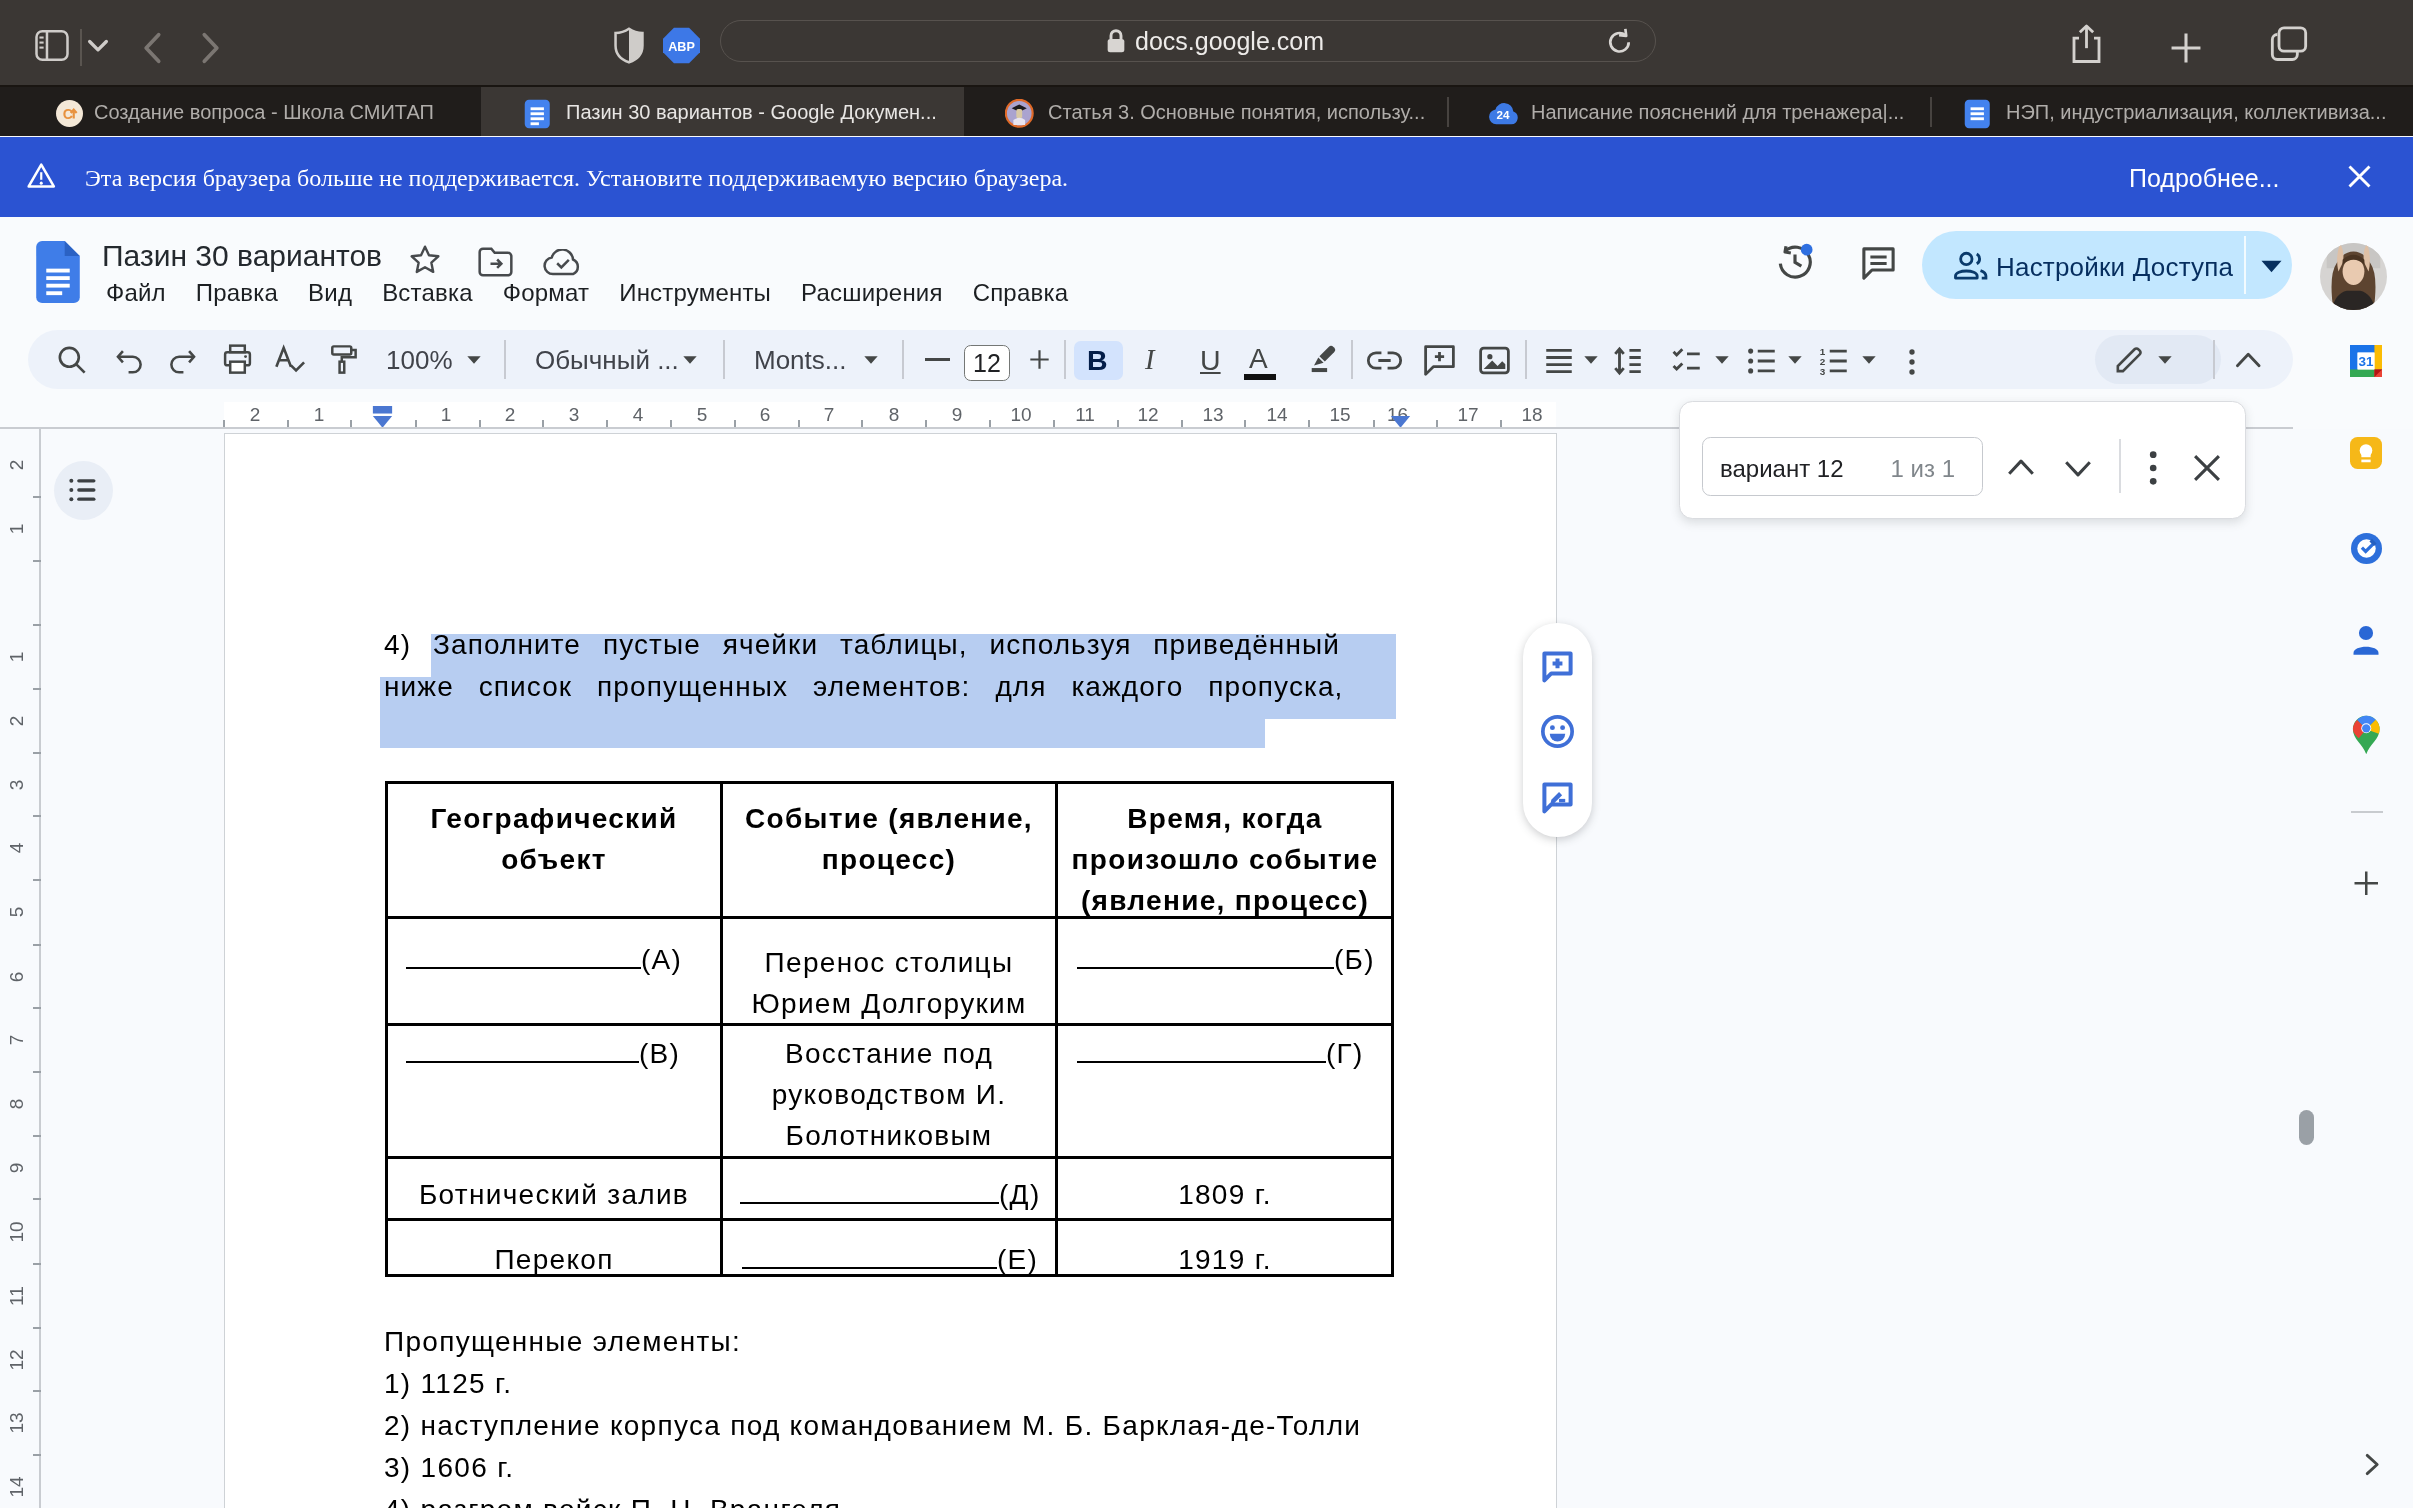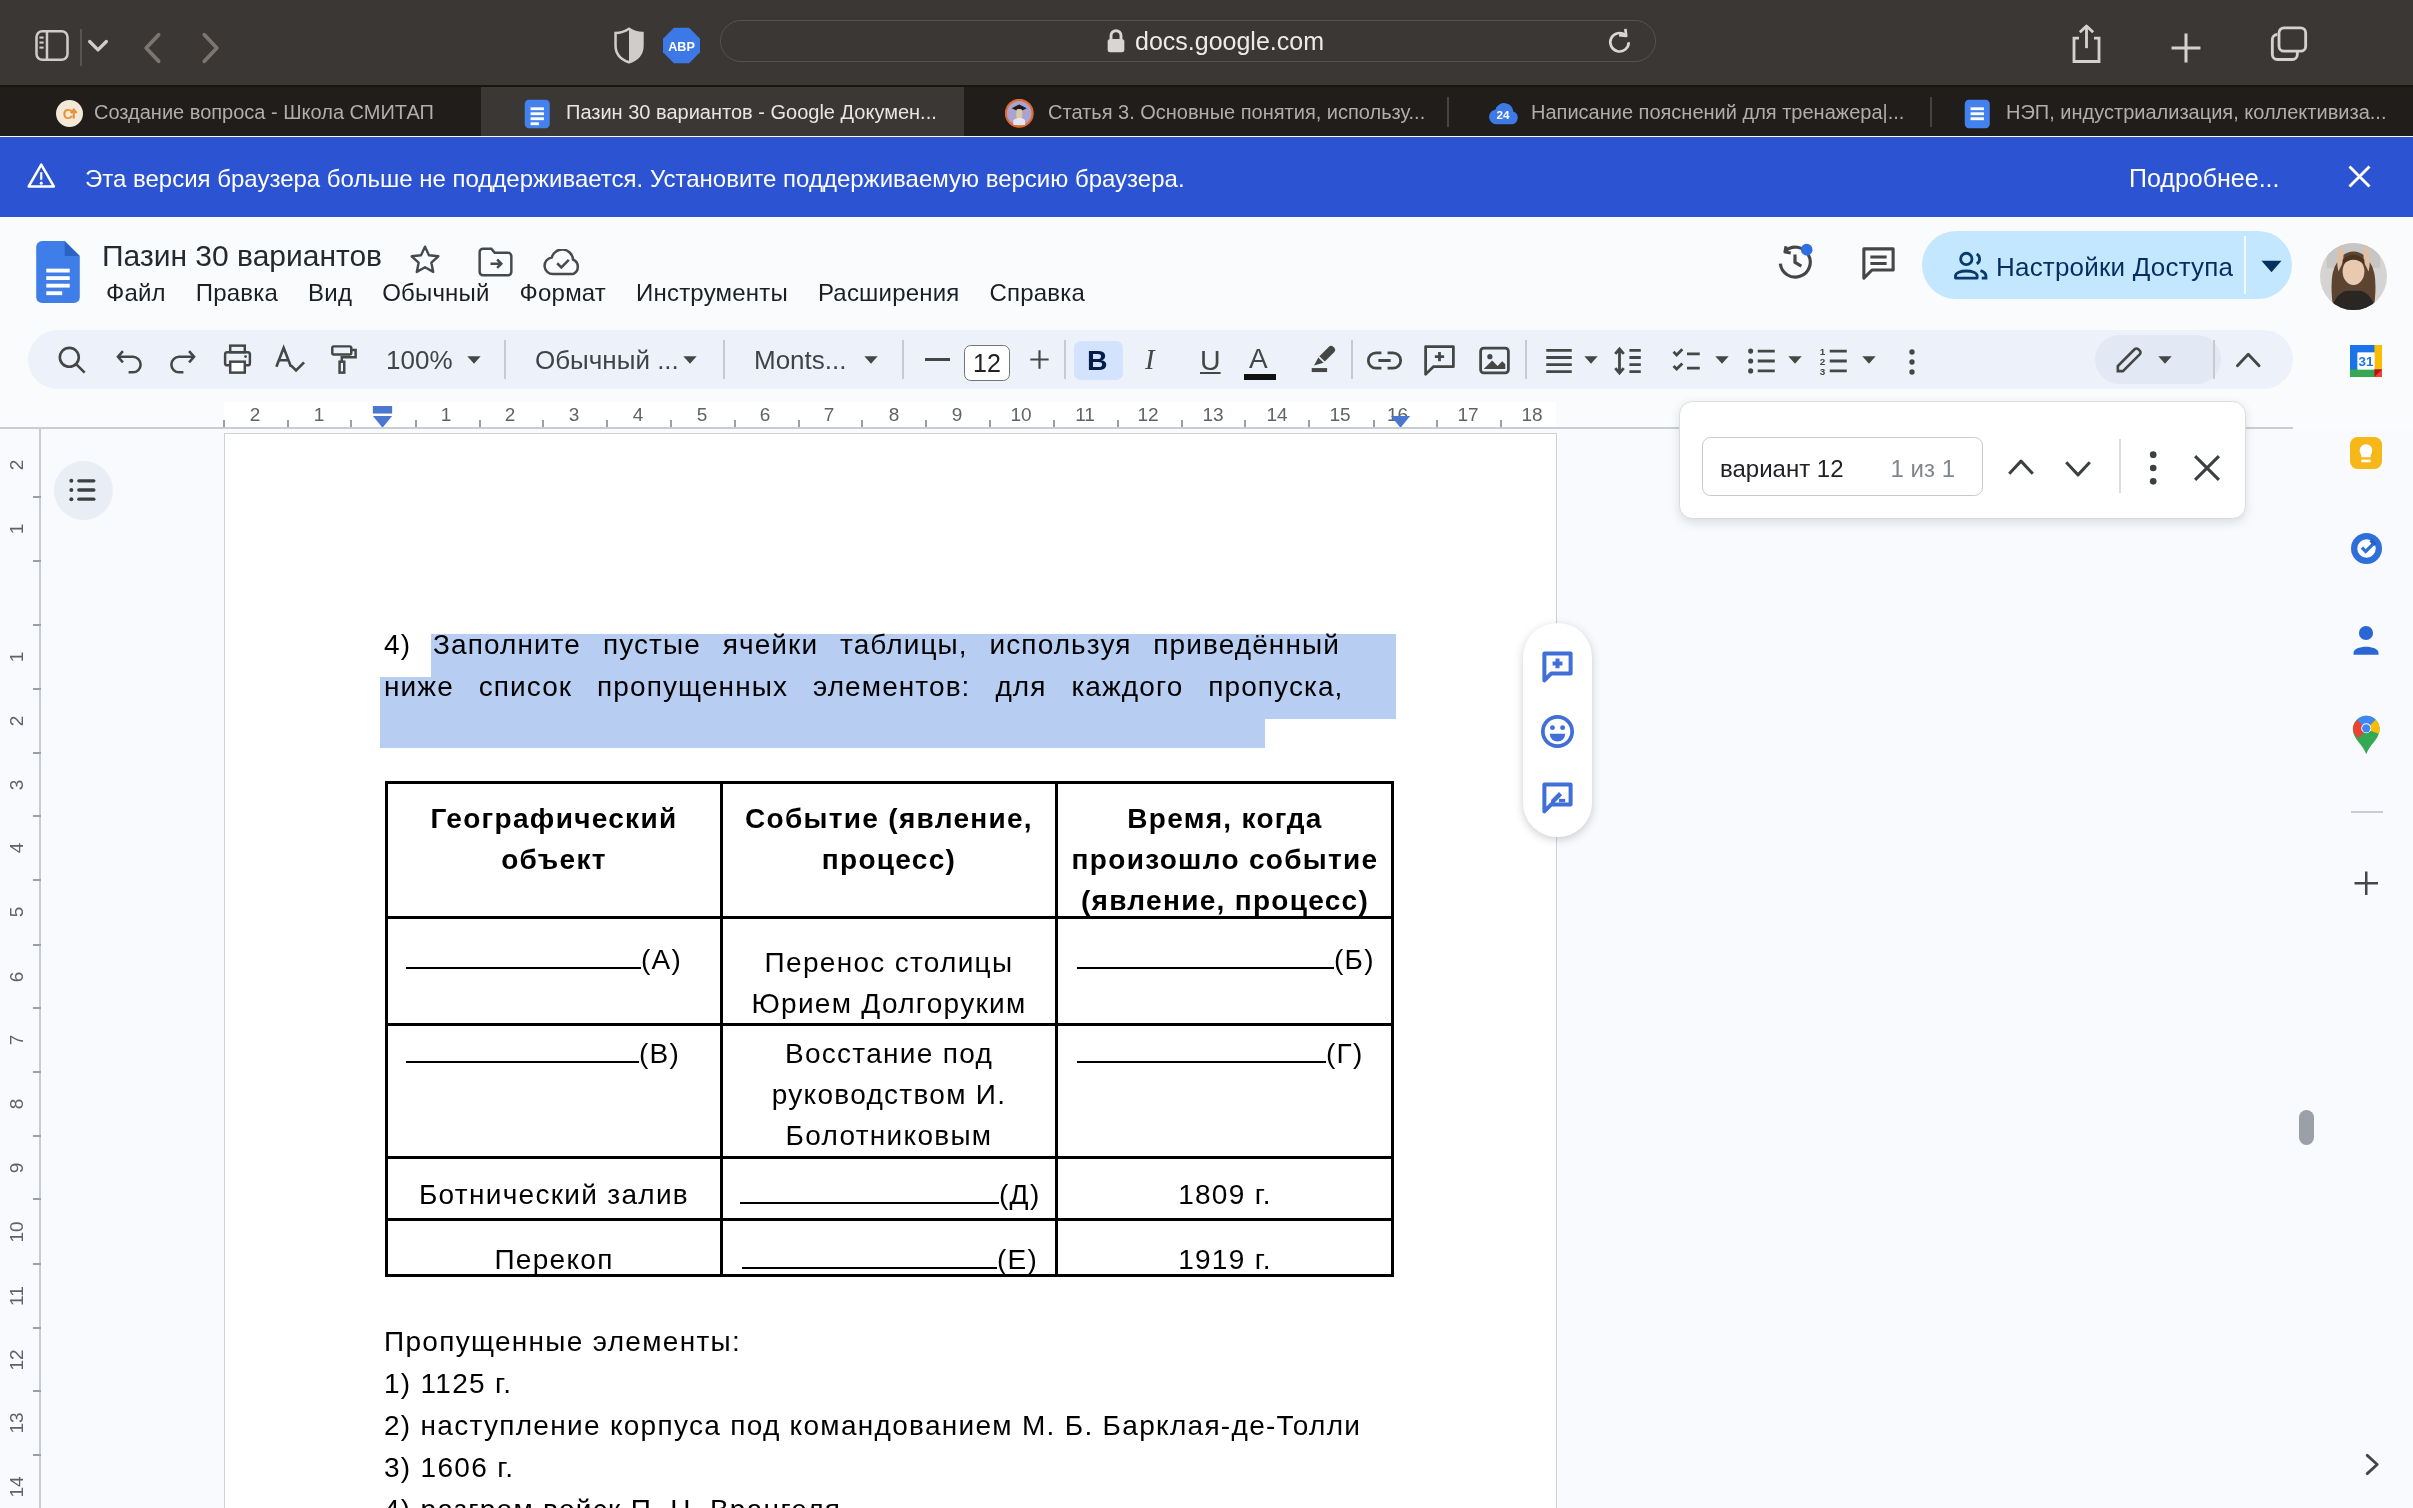--- a/index.html
+++ b/index.html
@@ -107,21 +107,21 @@
  <rect x="9" y="22" width="16" height="3.4" fill="#fff"></rect>
 </svg>
 <div class="a tabt" style="left:2006px;top:101px;width:407px;">НЭП, индустриализация, коллективиза...</div>
 
 <div class="a" style="left:0;top:137px;width:2413px;height:80px;background:#2b53d2"></div>
 <svg class="a" style="left:27px;top:163px" width="28.5" height="26" viewBox="0 0 34 31">
  <path d="M17 2 L32 28 L2 28 Z" fill="none" stroke="#fff" stroke-width="3" stroke-linejoin="round"></path>
  <rect x="15.7" y="11" width="2.6" height="9" fill="#fff"></rect>
  <circle cx="17" cy="24" r="1.8" fill="#fff"></circle>
 </svg>
-<div class="a" style="left:85px;top:165px;font-size:24px;color:#fff;">Эта версия браузера больше не поддерживается. Установите поддерживаемую версию браузера.</div>
+<div class="a" style="left:85px;top:165px;font-size:24px;color:#fff;font-family:Liberation Serif, serif;">Эта версия браузера больше не поддерживается. Установите поддерживаемую версию браузера.</div>
 <div class="a" style="left:2129px;top:164px;font-size:25px;color:#fff;font-weight:500">Подробнее...</div>
 <svg class="a" style="left:2347px;top:164px" width="25" height="25" viewBox="0 0 30 30">
  <path d="M3 3 L27 27 M27 3 L3 27" stroke="#fff" stroke-width="3.4"></path>
 </svg>
 
 <div class="a" style="left:0;top:217px;width:2413px;height:212px;background:#f9fbfd"></div>
 
 <svg class="a" style="left:36px;top:241px" width="44" height="62" viewBox="0 0 52 74">
  <path d="M7 0 H34 L52 18 V67 a7 7 0 0 1 -7 7 H7 a7 7 0 0 1 -7 -7 V7 a7 7 0 0 1 7 -7 Z" fill="#3f7de8"></path>
  <path d="M34 0 L52 18 H34 Z" fill="#2b62c4"></path>
@@ -137,21 +137,21 @@
 <svg class="a" style="left:478px;top:247px" width="35" height="30" viewBox="0 0 42 36">
  <path d="M2 6 a4 4 0 0 1 4 -4 h10 l4 5 h16 a4 4 0 0 1 4 4 v19 a4 4 0 0 1 -4 4 h-30 a4 4 0 0 1 -4 -4 Z" fill="none" stroke="#474a4d" stroke-width="3"></path>
  <path d="M15 20 h12 M23 15 l5 5 -5 5" stroke="#474a4d" stroke-width="3" fill="none"></path>
 </svg>
 <svg class="a" style="left:543px;top:249px" width="40" height="28.5" viewBox="0 0 48 34">
  <path d="M12 30 a10 10 0 0 1 -1.5 -19.9 A13 13 0 0 1 36 12.5 A9.5 9.5 0 0 1 36 30 Z" fill="none" stroke="#474a4d" stroke-width="3"></path>
  <path d="M17 17 l5 5 9 -9" fill="none" stroke="#474a4d" stroke-width="3"></path>
 </svg>
 
 <div class="a" style="left:106px;top:279px;font-size:24px;color:#1c1f22;letter-spacing:0.2px">
-  <span style="margin-right:30px">Файл</span><span style="margin-right:30px">Правка</span><span style="margin-right:30px">Вид</span><span style="margin-right:30px">Обычный</span><span style="margin-right:30px">Формат</span><span style="margin-right:30px">Инструменты</span><span style="margin-right:30px">Расширения</span><span>Справка</span>
+  <span style="margin-right:30px">Файл</span><span style="margin-right:30px">Правка</span><span style="margin-right:30px">Вид</span><span style="margin-right:30px">Вставка</span><span style="margin-right:30px">Формат</span><span style="margin-right:30px">Инструменты</span><span style="margin-right:30px">Расширения</span><span>Справка</span>
 </div>
 
 <svg class="a" style="left:1775px;top:242px" width="40" height="40" viewBox="0 0 24 24">
  <path d="M6 5.5 A9 9 0 1 1 3.2 13" fill="none" stroke="#444746" stroke-width="1.9"></path>
  <path d="M6.6 2.5 L6 6 L9.5 6.6" fill="none" stroke="#444746" stroke-width="1.9" stroke-linejoin="round"></path>
  <path d="M12 7.5 V12.2 l3.8 2.3" fill="none" stroke="#444746" stroke-width="1.9"></path>
 </svg>
 <svg class="a" style="left:1800px;top:243px" width="13.4" height="13.4" viewBox="0 0 16 16">
     <circle cx="8" cy="8" r="7" fill="#2f6fe0"></circle>
   </svg>

